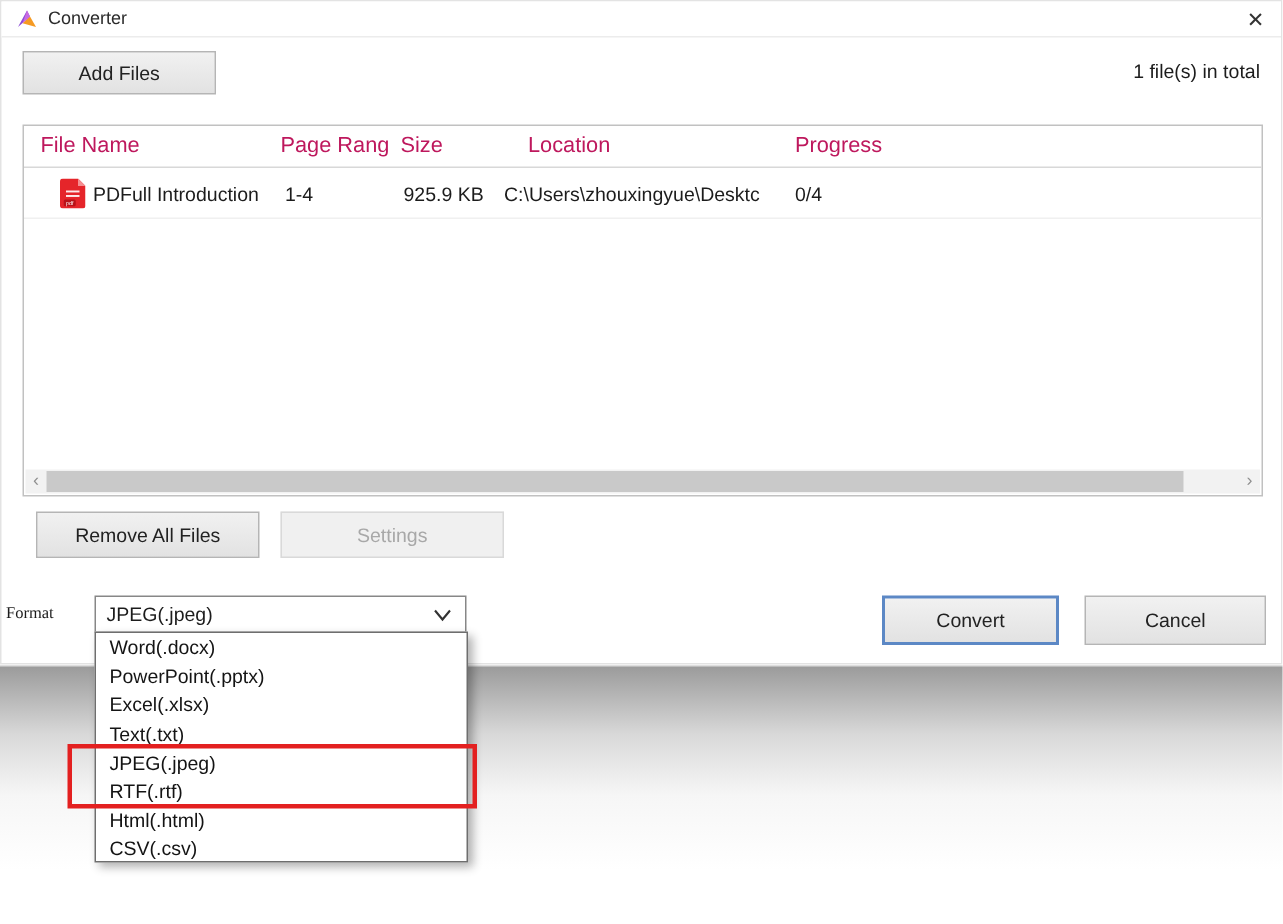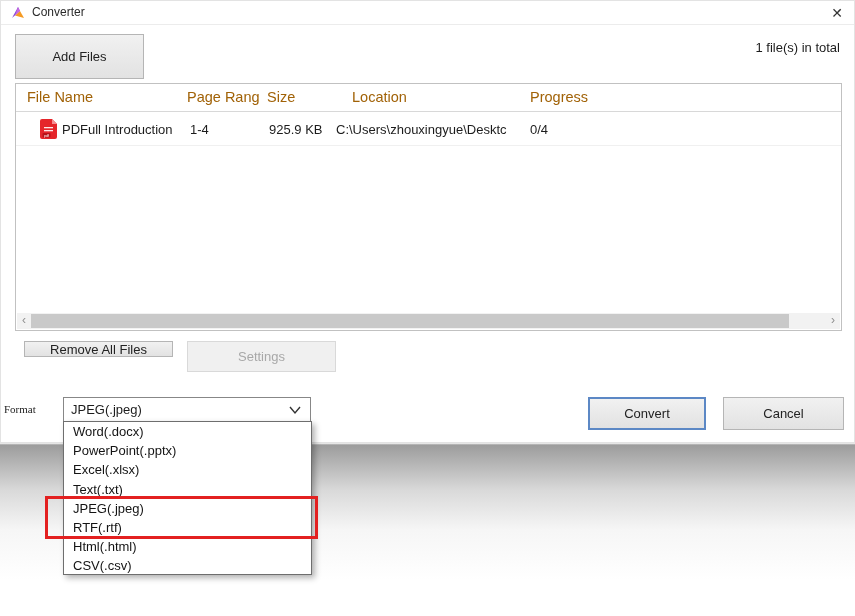--- a/index.html
+++ b/index.html
@@ -19,42 +19,42 @@
   .win-title { position:absolute; left:31px; top:4px; font-size:12px; color:#2b2b2b; }
   .close-btn { position:absolute; right:6px; top:2px; width:22px; height:20px; text-align:center;
                line-height:20px; font-size:14px; color:#333; cursor:pointer; }
 
   
   .btn { position:absolute; background:linear-gradient(#f1f1f1,#e2e2e2); border:1px solid #b5b5b5;
          font-size:13px; color:#222; display:flex; align-items:center; justify-content:center; cursor:pointer; }
   .btn.disabled { background:#f0f0f0; border-color:#d9d9d9; color:#a8a8a8; }
   .btn.primary { border:2px solid #5c88c5; }
 
-  .add-files { left:14px; top:33px; width:129px; height:45px; }
+  .add-files { left:14px; top:33px; width:129px; height:29px; }
   .total-label { position:absolute; right:14px; top:39px; font-size:13px; color:#1c1c1c;text-align:center; }
 
   
   .table { position:absolute; left:14px; top:82px; width:827px; height:248px; background:#fff;
            border:1px solid #c1c1c1; }
   .thead { position:absolute; left:0; top:0; width:100%; height:28px; border-bottom:1px solid #d8d8d8; }
-  .th { position:absolute; top:5px; font-size:14.5px; color:#a16207; white-space:nowrap; }
+  .th { position:absolute; top:5px; font-size:14.5px; color:#be185d; white-space:nowrap; }
   .th.c0{left:11px} .th.c1{left:171px} .th.c2{left:251px} .th.c3{left:336px} .th.c4{left:514px}
   .trow { position:absolute; left:0; top:28px; width:100%; height:34px; border-bottom:1px solid #f0f0f0; }
   .td { position:absolute; top:10px; font-size:13px; color:#1c1c1c; white-space:nowrap; }
   .td.c0{left:46px} .td.c1{left:174px} .td.c2{left:253px} .td.c3{left:320px} .td.c4{left:514px}
   .pdf-ic { position:absolute; left:24px; top:7px; width:17px; height:20px; }
 
   
   .hscroll { position:absolute; left:1px; right:1px; top:229px; height:16px; background:#f2f2f2; }
   .hs-arrow { position:absolute; top:0; width:14px; height:16px; color:#8f8f8f; font-size:12px;
               line-height:15px; text-align:center; cursor:pointer; }
   .hs-arrow.left{left:0} .hs-arrow.right{right:0}
   .hs-thumb { position:absolute; left:14px; top:1px; width:758px; height:14px; background:#c9c9c9; cursor:pointer; }
 
-  .remove-all { left:23px; top:340px; width:149px; height:16px; }
+  .remove-all { left:23px; top:340px; width:149px; height:31px; }
   .settings   { left:186px; top:340px; width:149px; height:31px; }
 
   
   .format-label { position:absolute; left:3px; top:402px; font-size:11px;font-family:Liberation Serif, serif; }
   .combo { position:absolute; left:62px; top:396px; width:248px; height:25px; background:#fff;
            border:1px solid #878787; cursor:pointer; }
   .combo-value { position:absolute; left:7px; top:4px; font-size:13px; color:#1c1c1c; }
   .combo-chevron { position:absolute; right:9px; top:7px; width:12px; height:10px; }
 
   .convert { left:587px; top:396px; width:118px; height:33px; }

